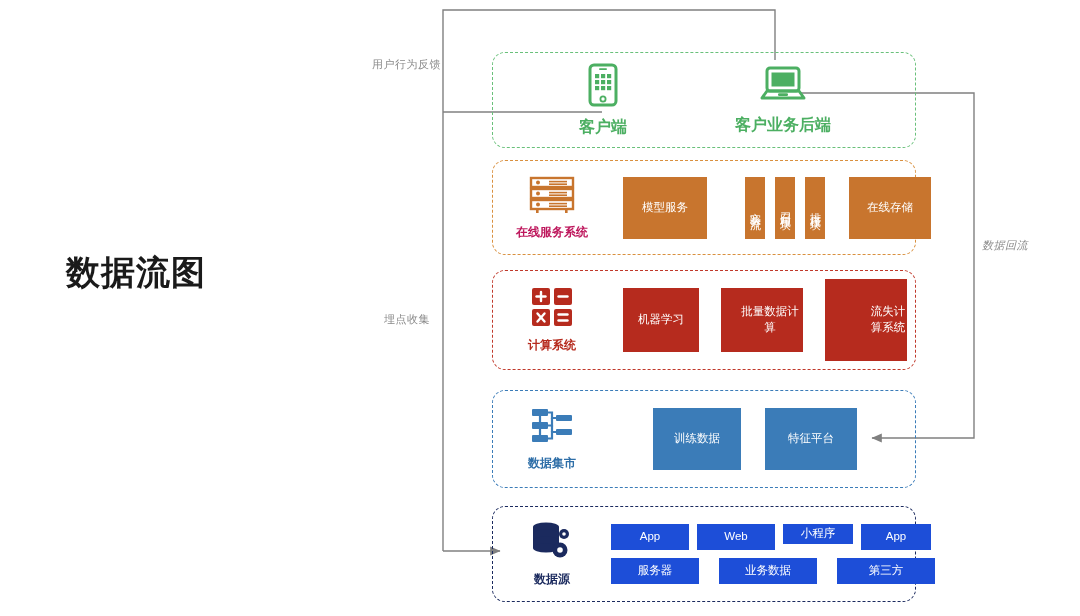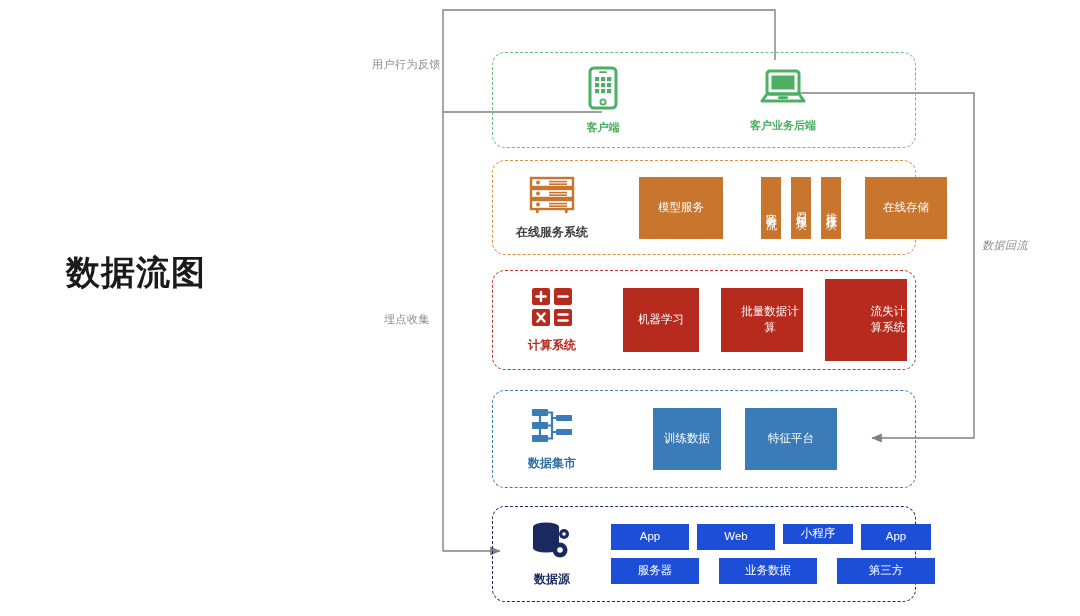--- a/index.html
+++ b/index.html
@@ -39,21 +39,21 @@
   .band.blue   {border-color:#3b7cb8;}
   .band.navy   {border-color:#1b2a5e;}
 
   
   .ident{
     width:118px;flex:0 0 118px;
     display:flex;flex-direction:column;align-items:center;justify-content:center;
     gap:5px;
   }
   .ident .cap{font-size:12px;font-weight:bold;white-space:nowrap;}
-  .ident.orange .cap{color:#404040;}
+  .ident.orange .cap{color:#be185d;}
   .ident.red    .cap{color:#b62b1e;}
   .ident.blue   .cap{color:#2f6fa8;}
   .ident.navy   .cap{color:#1b2a5e;}
 
   
   .nodes{flex:1;display:flex;align-items:center;}
   .card{
     box-sizing:border-box;
     display:flex;align-items:center;justify-content:center;
     text-align:center;color:#ffffff;font-size:11.5px;line-height:1.35;
@@ -65,21 +65,21 @@
   .card.vert{
     writing-mode:vertical-rl;text-orientation:upright;
     letter-spacing:2px;font-size:11px;
   }
 
   
   .term{
     position:absolute;display:flex;flex-direction:column;
     align-items:center;justify-content:center;gap:6px;
   }
-  .term .cap{font-size:11px;font-weight:bold;color:#4caf62;white-space:nowrap;}
+  .term .cap{font-size:16px;font-weight:bold;color:#4caf62;white-space:nowrap;}
 </style>
 </head>
 <body>
 
 <div id="canvas">
 
   <div class="title">数据流图</div>
 
   <svg id="wires" viewBox="0 0 1080 616">
     <defs>
@@ -160,21 +160,21 @@
             <rect x="22" y="30.4" width="18" height="1.6"></rect>
             <rect x="9" y="34" width="2.6" height="4"></rect>
             <rect x="38" y="34" width="2.6" height="4"></rect>
           </g>
         </svg>
       </span>
       <span class="cap">在线服务系统</span>
     </div>
 
     <div class="nodes">
-      <div class="card orange" style="width:84px;height:62px;margin-left:28px;">模型服务</div>
+      <div class="card orange" style="width:84px;height:62px;margin-left:12px;">模型服务</div>
       <div class="card orange vert" style="width:20px;height:62px;margin-left:38px;">实验分流</div>
       <div class="card orange vert" style="width:20px;height:62px;margin-left:10px;">召回模块</div>
       <div class="card orange vert" style="width:20px;height:62px;margin-left:10px;">排序模块</div>
       <div class="card orange" style="width:82px;height:62px;margin-left:24px;">在线存储</div>
     </div>
   </div>
 
   <div class="band red" style="left:492px;top:270px;width:424px;height:100px;">
 
     <div class="ident red">
@@ -226,21 +226,21 @@
             <path d="M22,19.5 L22,26"></path>
             <line x1="10" y1="10" x2="10" y2="16"></line>
             <line x1="10" y1="23" x2="10" y2="29"></line>
           </g>
         </svg>
       </span>
       <span class="cap">数据集市</span>
     </div>
 
     <div class="nodes">
-      <div class="card blue" style="width:68px;height:62px;margin-left:42px;font-family:Liberation Serif, serif;">训练数据</div>
+      <div class="card blue" style="width:88px;height:62px;margin-left:42px;font-family:Liberation Serif, serif;">训练数据</div>
       <div class="card blue" style="width:92px;height:62px;margin-left:24px;">特征平台</div>
     </div>
   </div>
 
   <div class="band navy" style="left:492px;top:506px;width:424px;height:96px;">
 
     <div class="ident navy">
       <span>
         <svg width="46" height="42" viewBox="0 0 46 42">
           <g fill="#1b2a5e">

